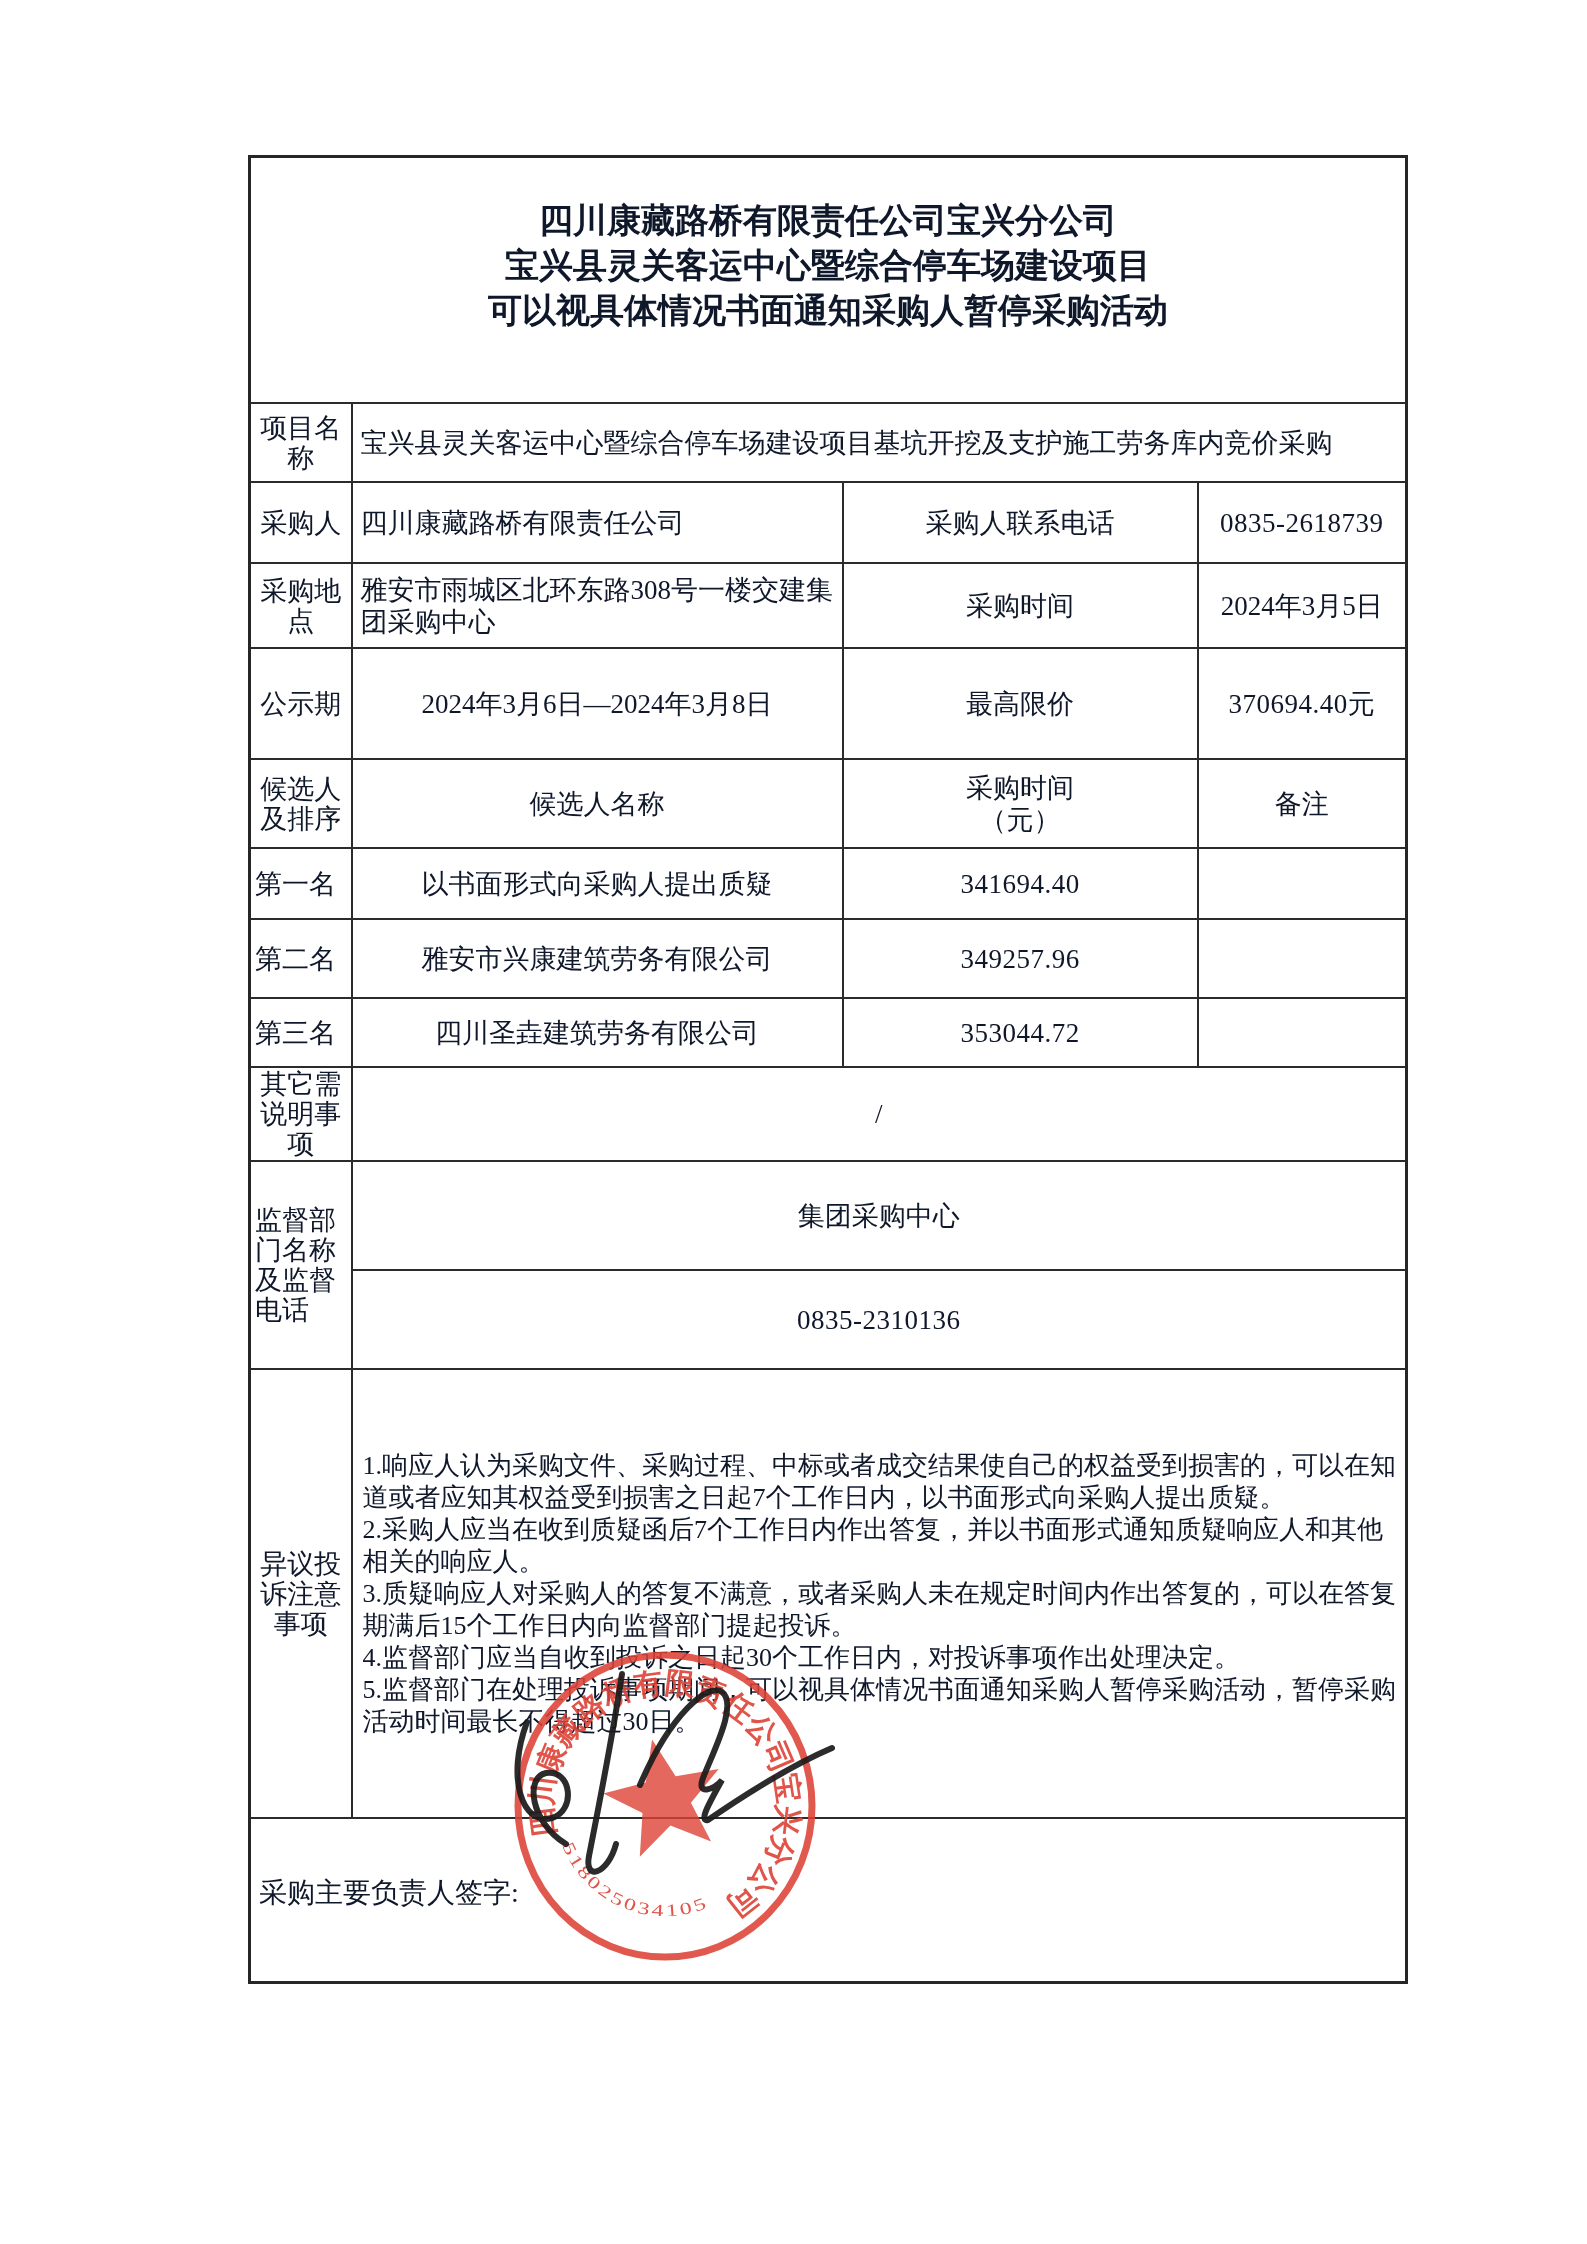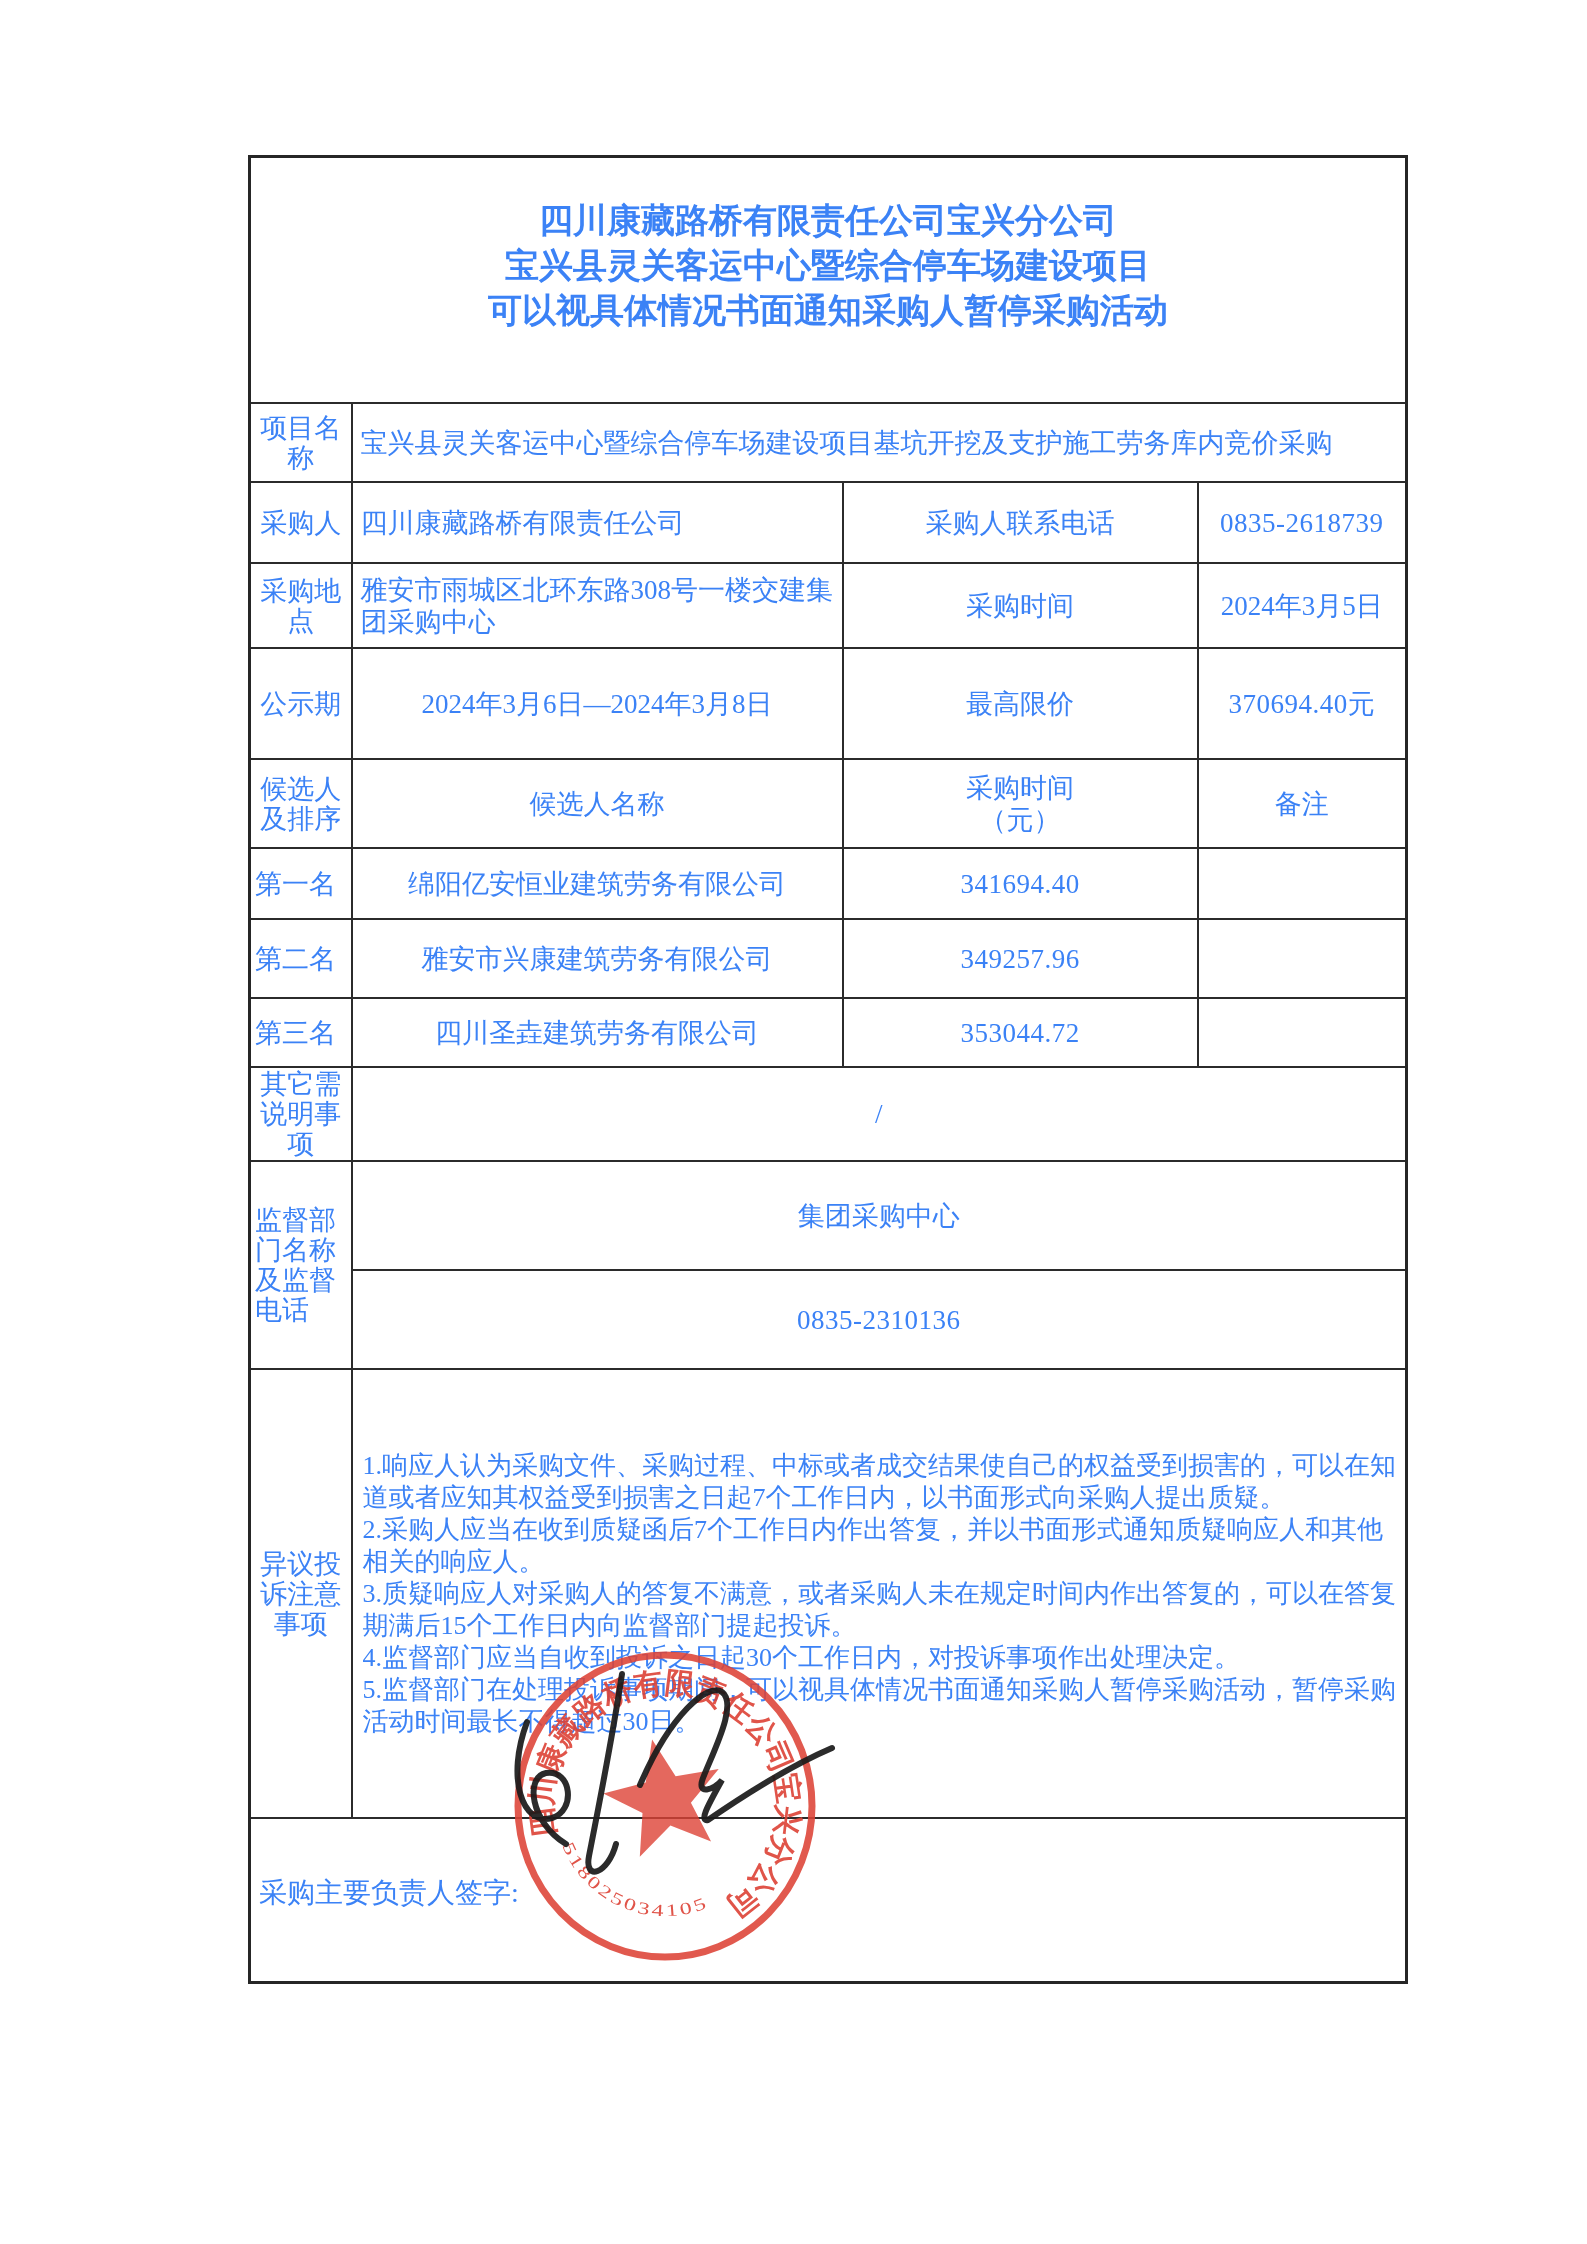--- a/index.html
+++ b/index.html
@@ -1,21 +1,21 @@
 <!DOCTYPE html>
 <html><head>
 <meta charset="utf-8">
 <style>
   html,body { margin:0; padding:0; background:#ffffff; }
   .sheet {
     position:relative;
     width:1587px; height:2244px;
     background:#ffffff;
     font-family:"Liberation Serif","DejaVu Serif",serif;
-    color:#3b82f6;
+    color:#0f172a;
     overflow:hidden;
   }
   table.doc {
     position:absolute; left:248px; top:155px;
     width:1157px;
     border-collapse:collapse;
     table-layout:fixed;
     border:3px solid #262626;
   }
   td {
@@ -107,21 +107,21 @@
       <td class="label" style="height:85px">候选人
 及排序</td>
       <td class="c">候选人名称</td>
       <td class="c" style="white-space:pre-line">采购时间
 （元）</td>
       <td class="c">备注</td>
     </tr>
 
     <tr>
       <td class="label label-c" style="height:67px">第一名</td>
-      <td class="c">绵阳亿安恒业建筑劳务有限公司</td>
+      <td class="c">以书面形式向采购人提出质疑</td>
       <td class="c price">341694.40</td>
       <td class="c"></td>
     </tr>
     <tr>
       <td class="label label-c" style="height:75px">第二名</td>
       <td class="c">雅安市兴康建筑劳务有限公司</td>
       <td class="c price">349257.96</td>
       <td class="c"></td>
     </tr>
     <tr>

